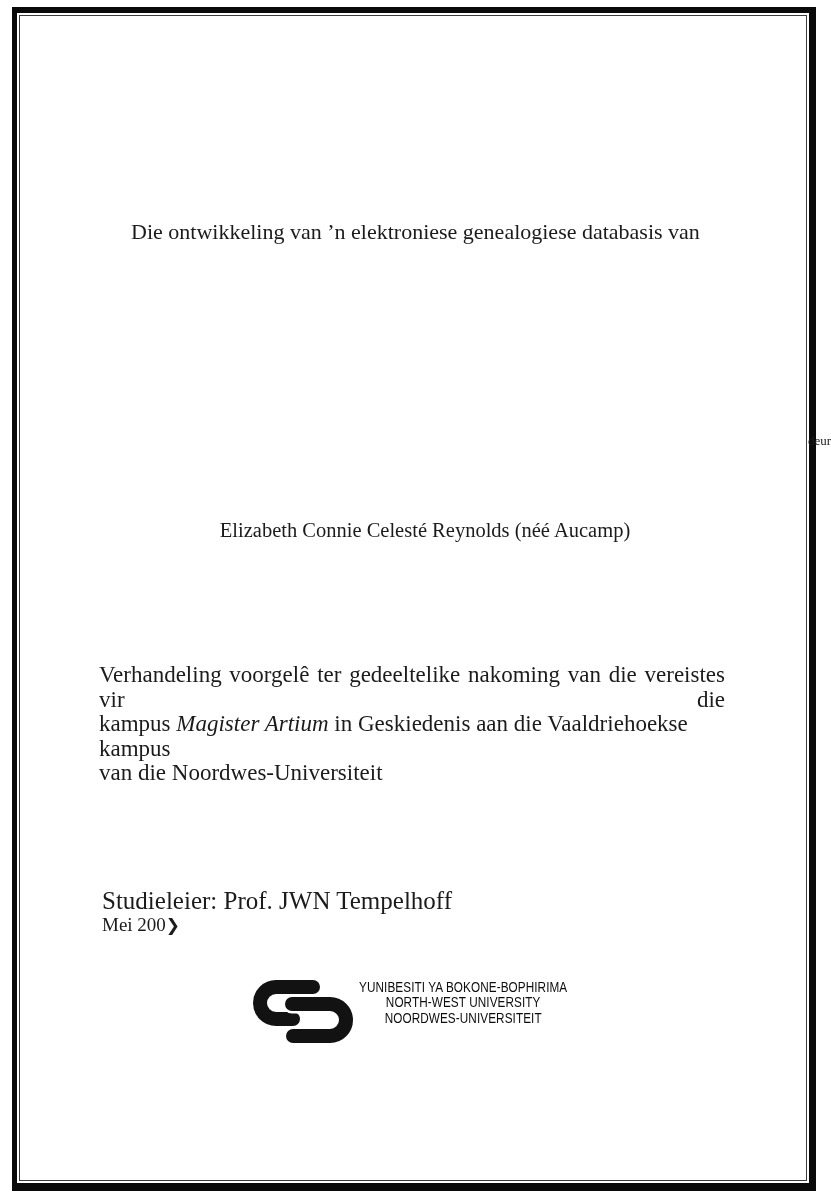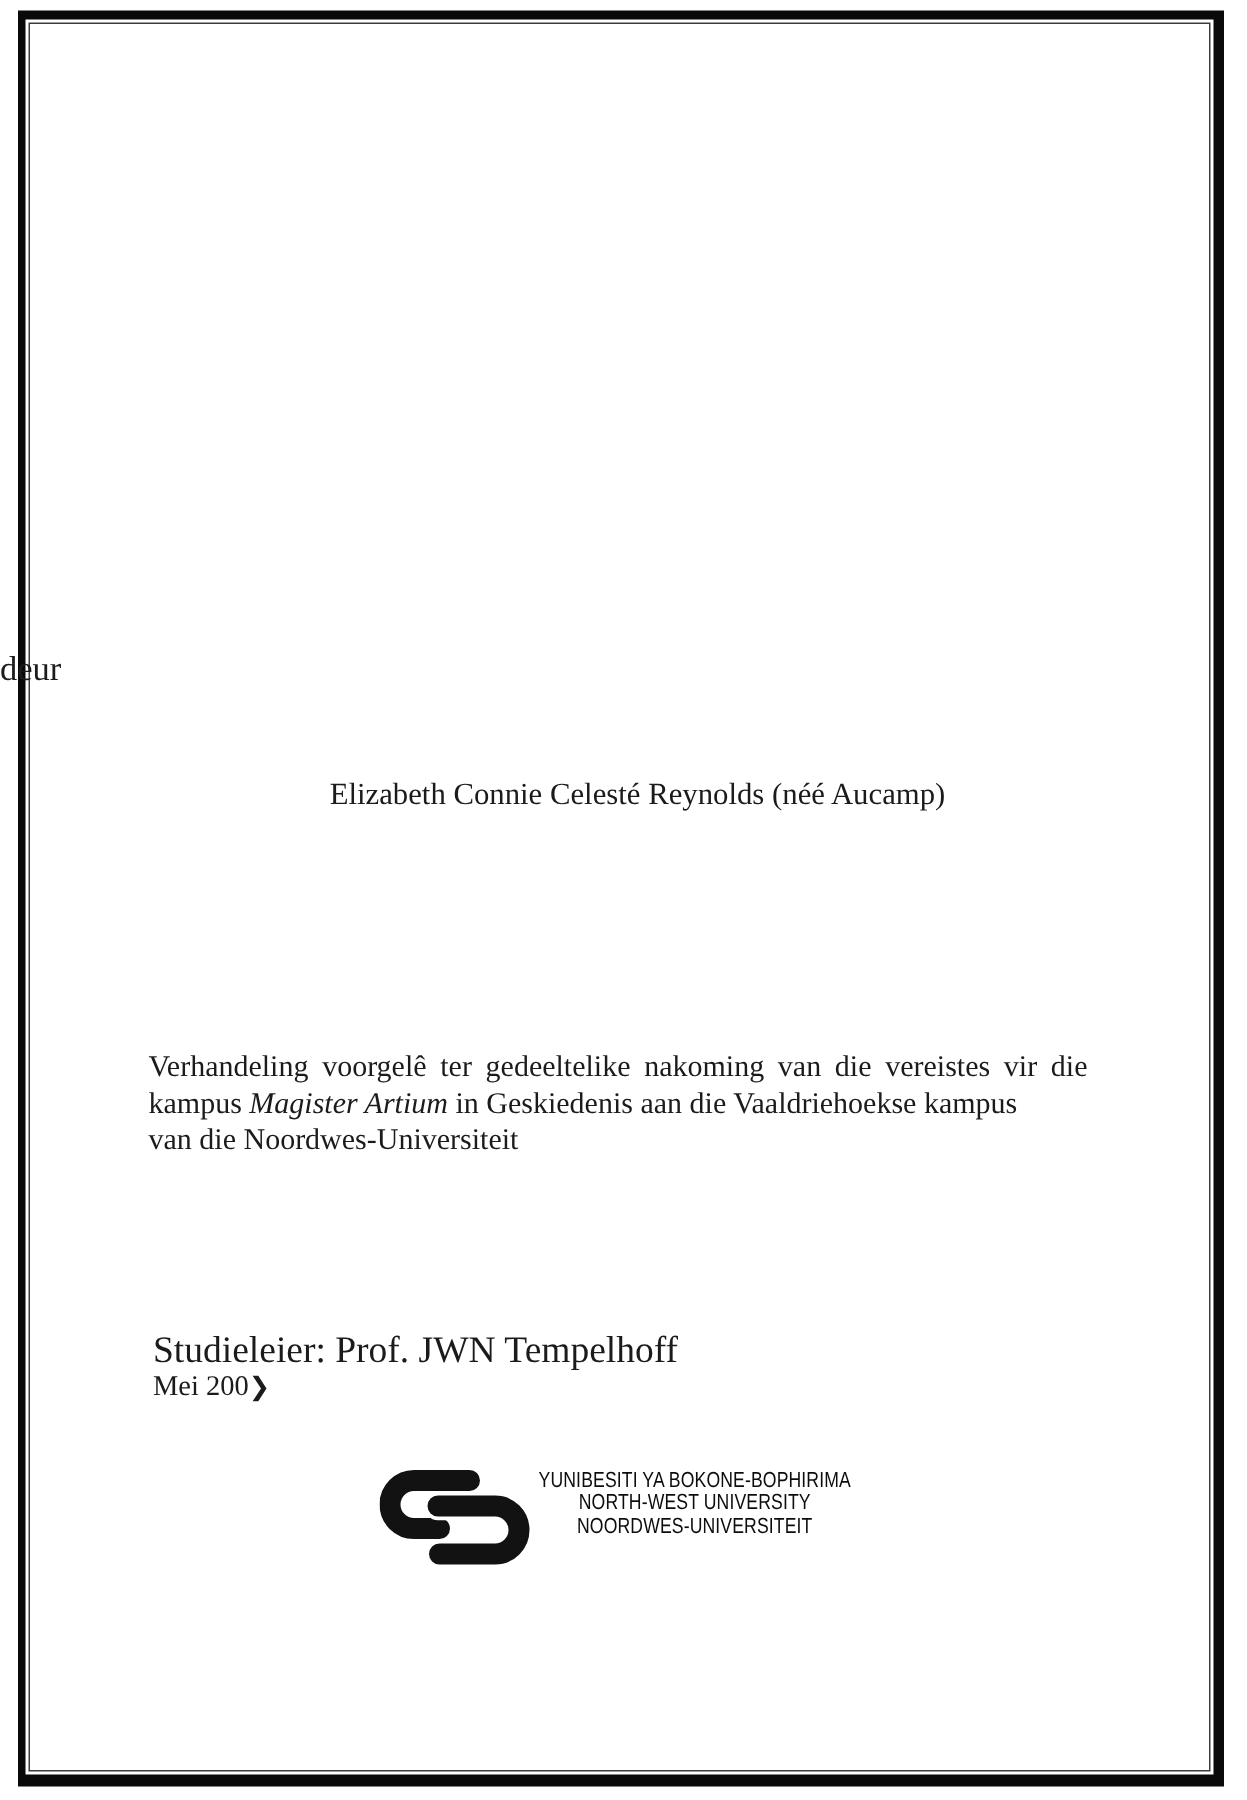--- a/index.html
+++ b/index.html
@@ -27,32 +27,32 @@
   .abs{position:absolute;}
   .title{
     left:60px;right:60px;top:210px;
     text-align:center;
     font-size:22px;line-height:44px;
     font-weight:400;
   }
   .title-line{display:block;}
   .byline{
     left:0;right:0;top:433px;
-    text-align:left;
-    font-size:23px;
+    text-align:right;
+    font-size:13px;
   }
   .author{
     left:0;right:0;top:519px;
     text-align:center;
     font-size:20.5px;
     margin-left:19px;
   }
   .statement{
     left:99px;width:626px;top:663px;
-    font-size:20px;line-height:24.5px;margin-top:36px;
+    font-size:23px;line-height:24.5px;
   }
   .statement .justified{
     text-align:justify;
     text-align-last:justify;
   }
   .statement .ital{font-style:italic;}
   .supervisor{
     left:102px;top:887px;
     font-size:25px;
   }
@@ -91,20 +91,21 @@
 </head>
 <body>
 
 <div class="page">
 
   <div class="frame-outer">
     <div class="frame-inner"></div>
   </div>
 
   <h1 class="abs title" style="margin:0;">
+    <span class="title-line">Die ontwikkeling van ’n elektroniese genealogiese databasis van</span>
   </h1>
 
   <div class="abs byline">deur</div>
 
   <div class="abs author">Elizabeth Connie Celesté Reynolds (néé Aucamp)</div>
 
   <div class="abs statement">
     <div class="justified">Verhandeling voorgelê ter gedeeltelike nakoming van die vereistes vir die</div>
     <div><span>kampus </span><span class="ital">Magister Artium</span><span> in Geskiedenis aan die Vaaldriehoekse kampus</span></div>
     <div>van die Noordwes-Universiteit</div>

